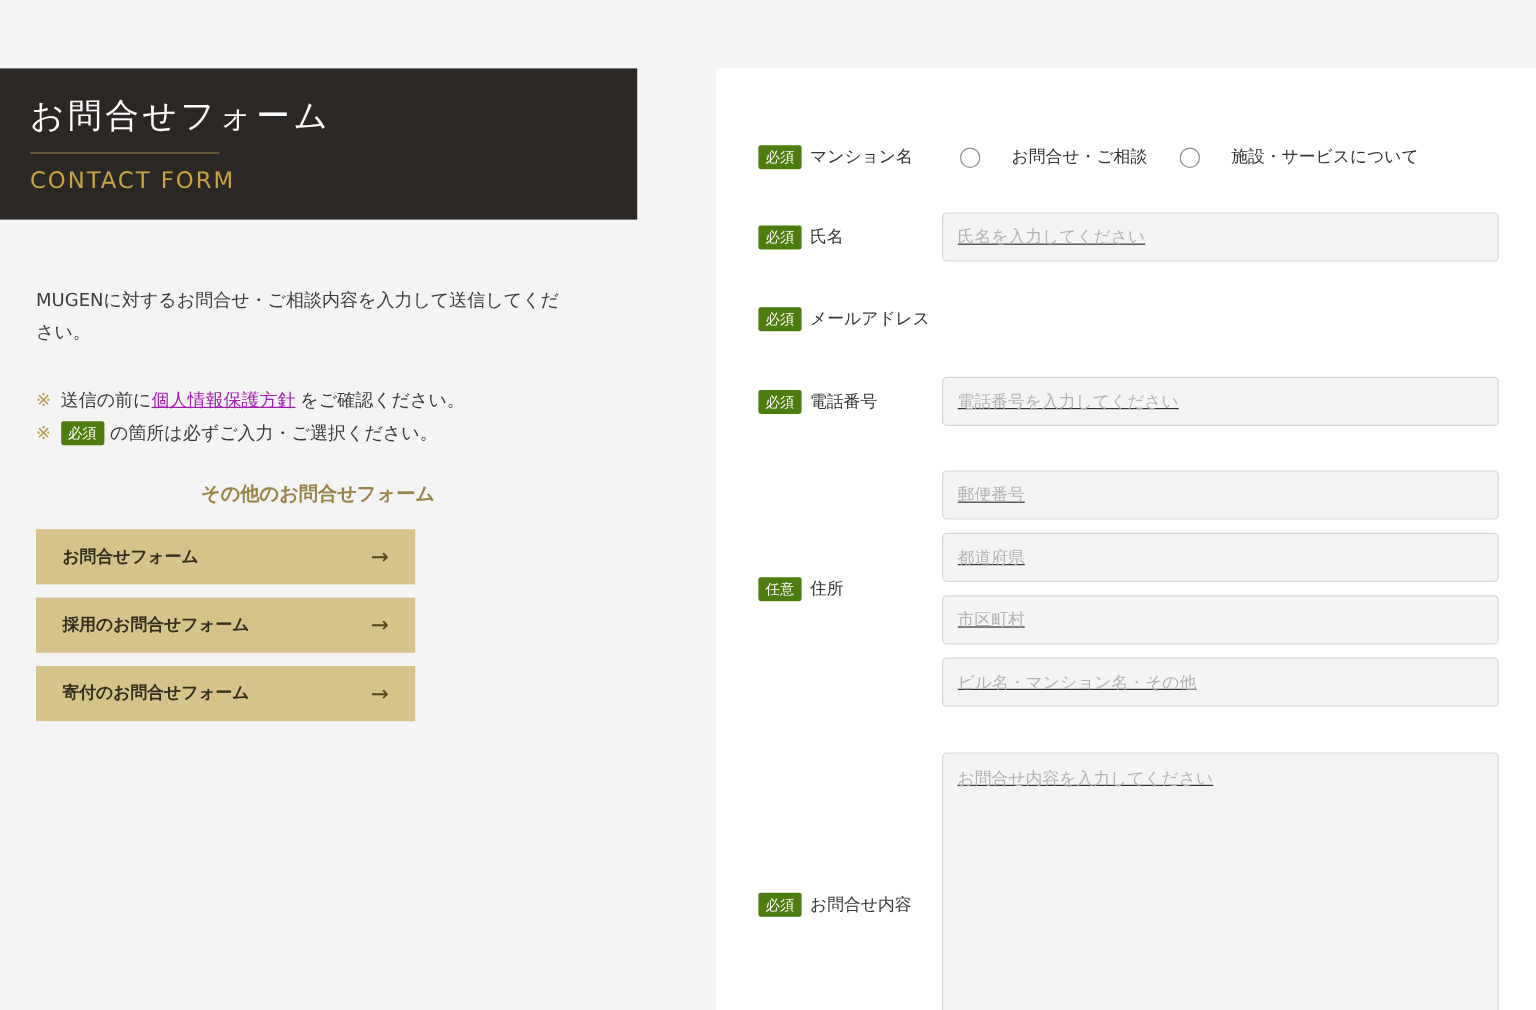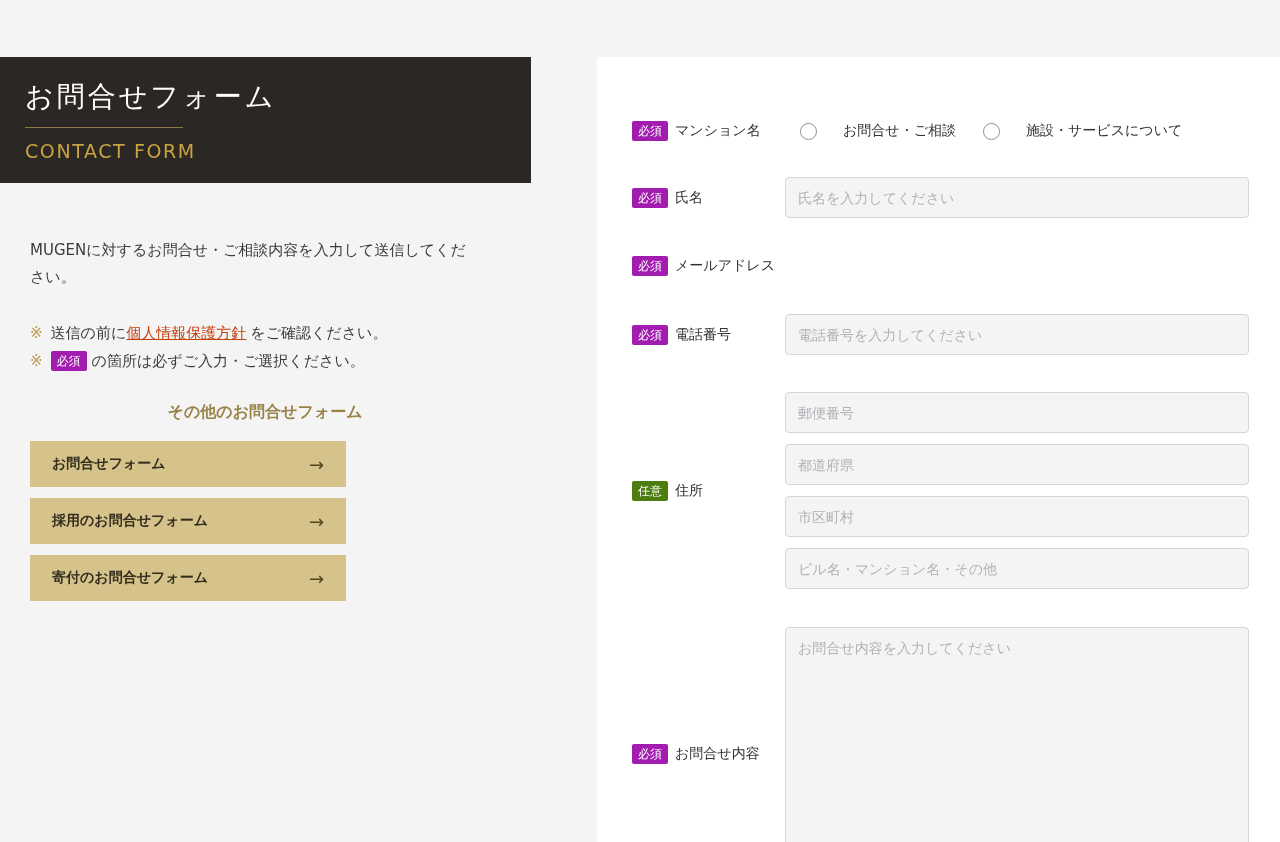--- a/index.html
+++ b/index.html
@@ -32,25 +32,25 @@
     font-size:19px;
     letter-spacing:1.6px;
   }
 
   
   .left-body { position:absolute; left:30px; top:237px; width:470px; }
   .intro { font-size:15px; line-height:27px; max-width:445px; }
   .notes { margin-top:29px; font-size:15px; line-height:27.5px; }
   .note-line { display:flex; align-items:center; }
   .note-marker { color:#b89b4e; margin-right:8px; }
-  .privacy-link { color:#c2410c; text-decoration:underline; cursor:pointer; }
+  .privacy-link { color:#a21caf; text-decoration:underline; cursor:pointer; }
   .after-gap { margin-left:4px; }
   .badge {
     display:inline-block;
-    background:#a21caf;
+    background:#4d7c0f;
     color:#fff;
     font-size:12px;
     line-height:1;
     padding:4px 6px;
     border-radius:2px;
   }
   .badge.optional { background:#4d7c0f; }
   .note-line .badge { margin-right:5px; }
 
   .other-heading { margin-top:27px; font-size:16px; color:#998348;text-align:center; }
@@ -86,20 +86,21 @@
 
   .text-input, .text-area {
     width:100%;
     background:#f4f4f5;
     border:1px solid #d6d6d6;
     border-radius:4px;
     font-family:inherit;
     font-size:14px;
     color:#333;
     padding:0 12px;
+    text-decoration:underline;
   }
   .text-input { height:41px; }
   .text-area { height:250px; padding-top:12px; resize:none; }
   ::placeholder { color:#b0b2b5; opacity:1; }
 
   .radio-group { padding-left:15px; }
   .radio-line { display:flex; column-gap:27px; }
   .radio-line + .radio-line { margin-top:9px; }
   .radio-item { display:flex; align-items:center; gap:26px; font-size:14px; color:#333; cursor:pointer; }
   .radio-circle {

